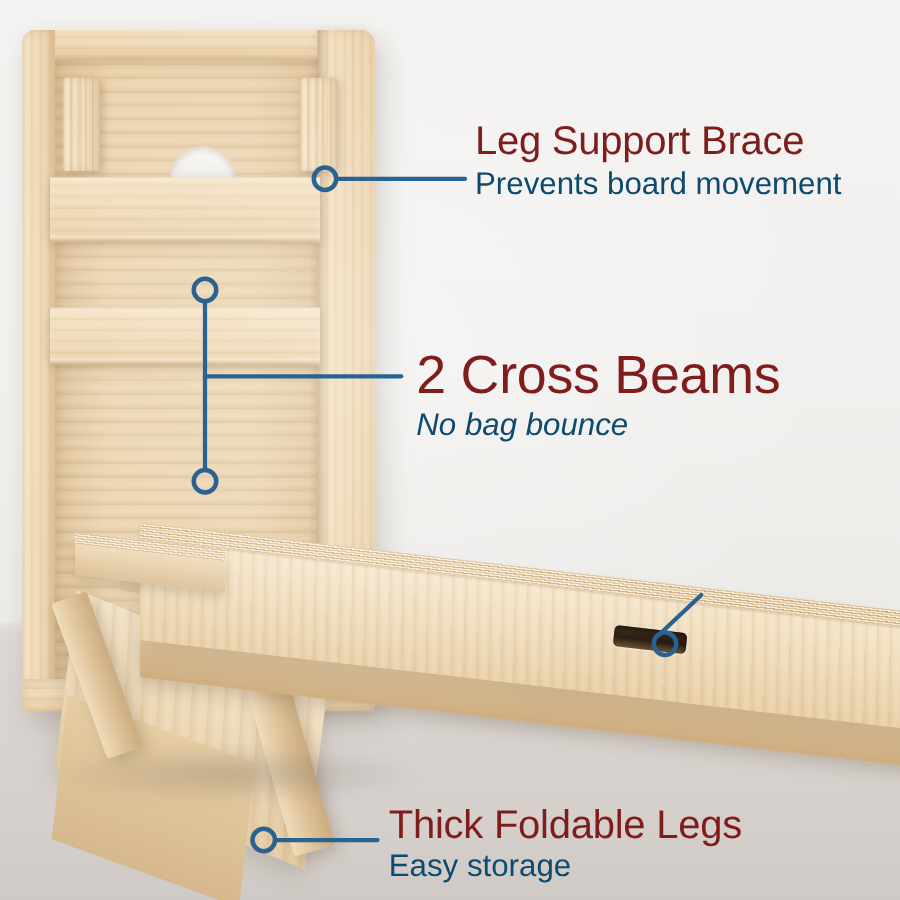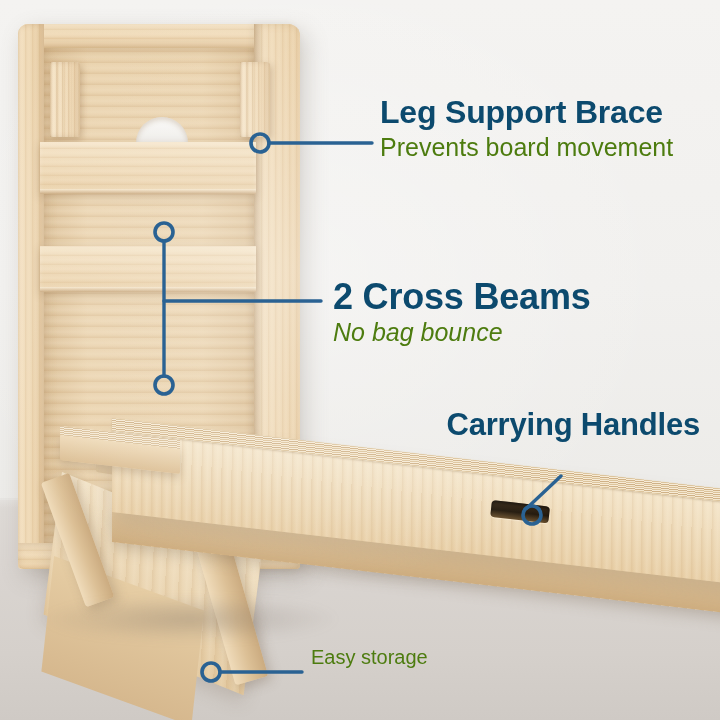--- a/index.html
+++ b/index.html
@@ -140,38 +140,38 @@
     filter:blur(5px);}
   .shadow-b{position:absolute;left:300px;top:548px;width:420px;height:36px;
     background:radial-gradient(ellipse at center,rgba(120,108,98,.22),rgba(120,108,98,0) 72%);
     filter:blur(6px);}
   .shadow-v{position:absolute;left:20px;top:548px;width:300px;height:34px;
     background:radial-gradient(ellipse at center,rgba(110,100,92,.30),rgba(110,100,92,0) 70%);
     filter:blur(5px);}
 
   
   .callout{position:absolute;}
-  .c-title{font-weight:bold;color:#0c4a6e;letter-spacing:-.2px;line-height:1.04;white-space:nowrap;}
-  .c-sub{color:#4d7c0f;line-height:1.12;white-space:nowrap;}
+  .c-title{font-weight:normal;color:#7f1d1d;letter-spacing:-.2px;line-height:1.04;white-space:nowrap;}
+  .c-sub{color:#0c4a6e;line-height:1.12;white-space:nowrap;}
 
   #co-brace{left:380px;top:96px;text-align:left;}
   #co-brace .c-title{font-size:32px;}
   #co-brace .c-sub{font-size:25px;margin-top:4px;}
 
   #co-beams{left:333px;top:278px;text-align:left;}
-  #co-beams .c-title{font-size:36px;}
+  #co-beams .c-title{font-size:43px;}
   #co-beams .c-sub{font-size:25px;margin-top:3px;font-style:italic;}
 
   #co-handles{right:20px;top:409px;text-align:right;}
   #co-handles .c-title{font-size:31px;}
   #co-handles .c-sub{font-size:24px;margin-top:3px;}
 
   #co-legs{left:311px;top:643px;text-align:left;}
   #co-legs .c-title{font-size:32px;}
-  #co-legs .c-sub{font-size:20px;margin-top:3px;}
+  #co-legs .c-sub{font-size:25px;margin-top:3px;}
 
   
   #connectors{position:absolute;left:0;top:0;width:720px;height:720px;pointer-events:none;}
 </style>
 </head>
 <body>
 
 <div id="stage">
 
   <div class="wall"></div>
@@ -247,20 +247,20 @@
     <div class="c-title">Leg Support Brace</div>
     <div class="c-sub">Prevents board movement</div>
   </div>
 
   <div class="callout" id="co-beams">
     <div class="c-title">2 Cross Beams</div>
     <div class="c-sub">No bag bounce</div>
   </div>
 
   <div class="callout" id="co-handles">
-    <div class="c-title">Carrying Handles</div>
   </div>
 
   <div class="callout" id="co-legs">
+    <div class="c-title">Thick Foldable Legs</div>
     <div class="c-sub">Easy storage</div>
   </div>
 
 </div>
 
 </body></html>

